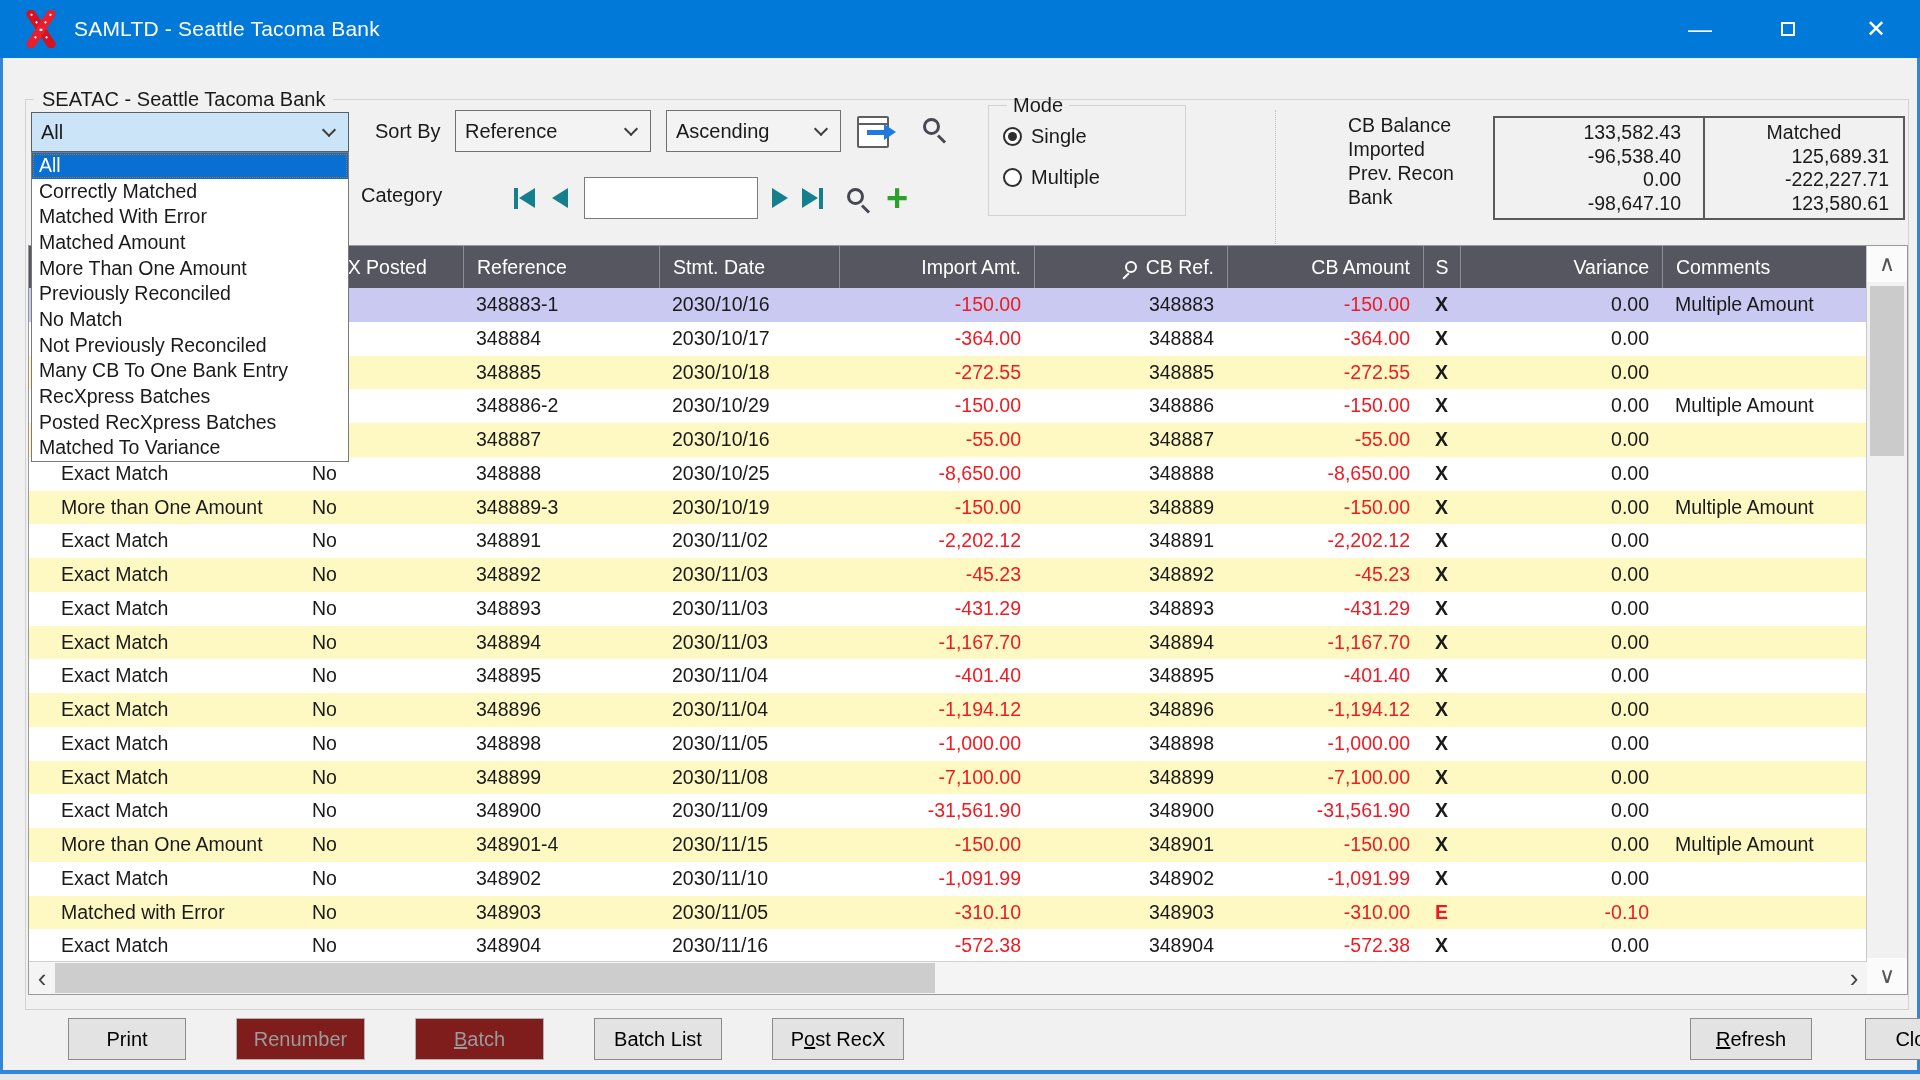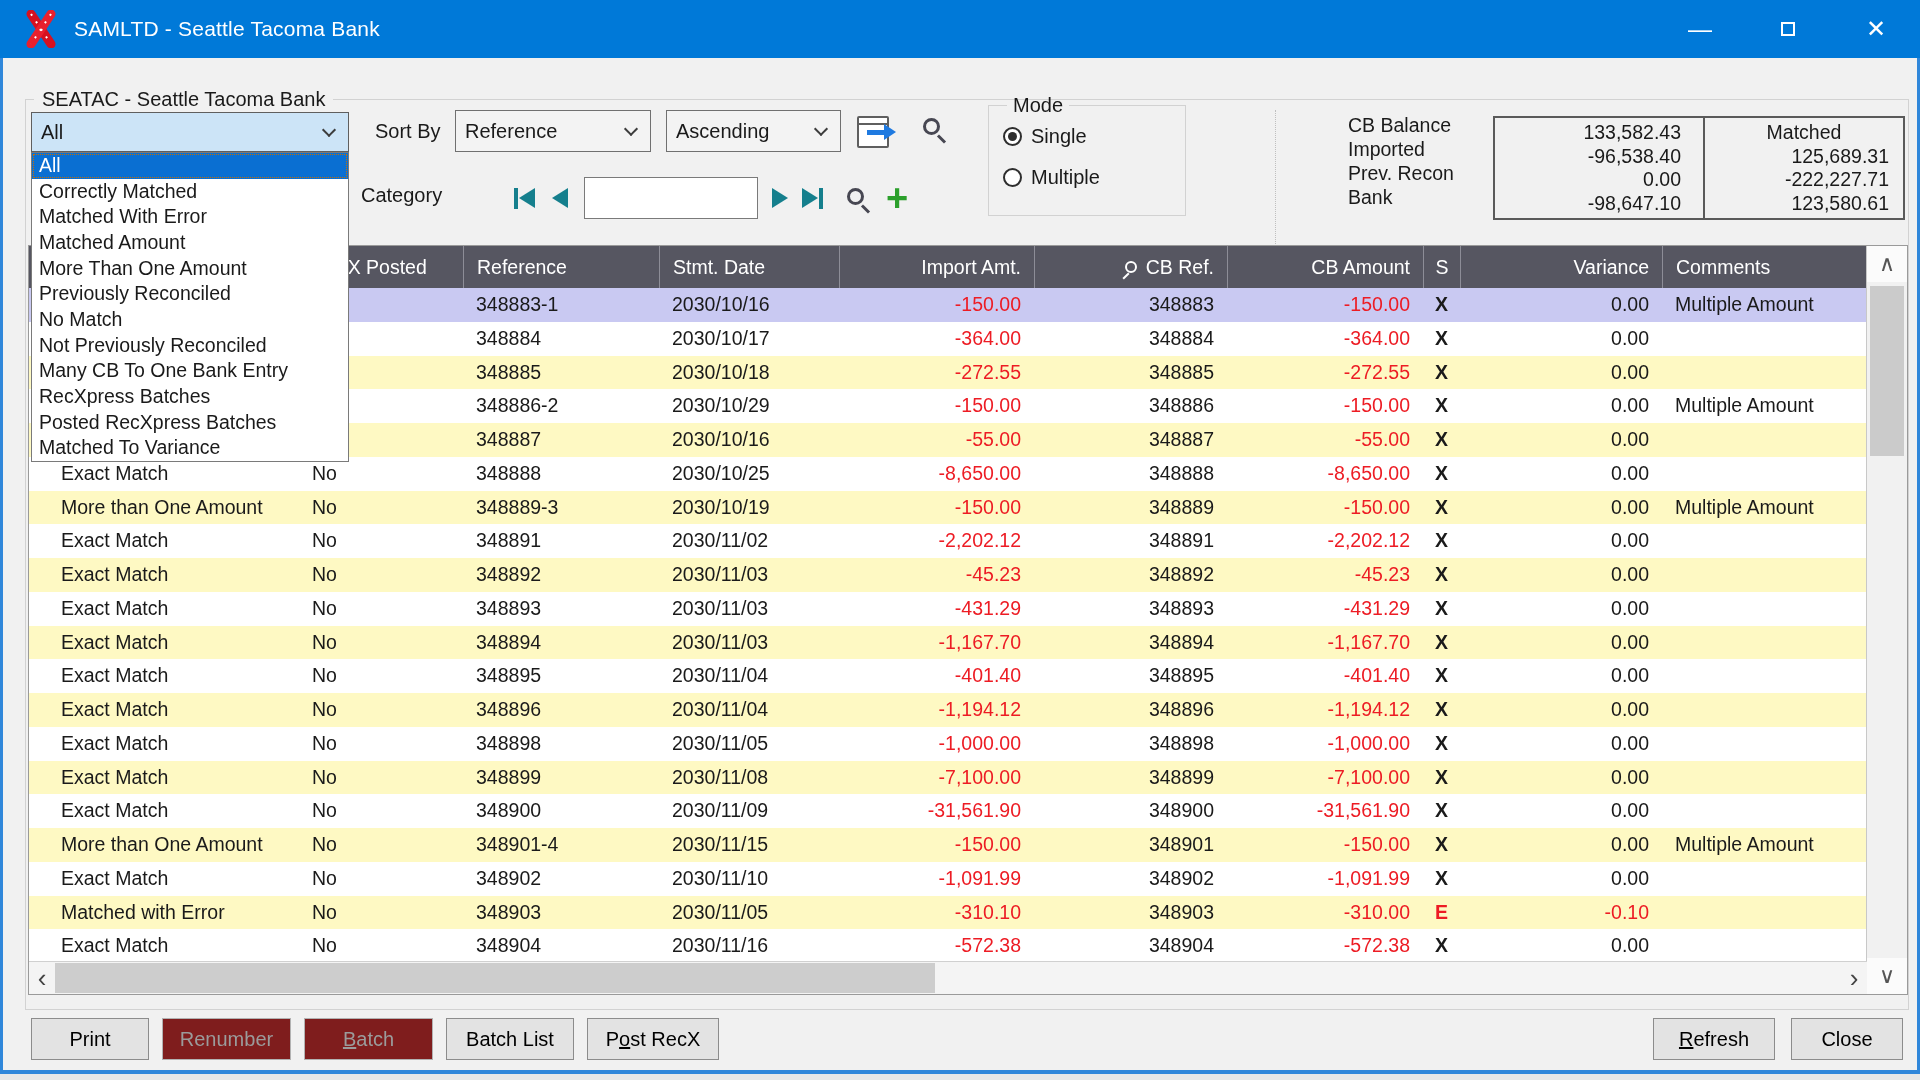--- a/index.html
+++ b/index.html
@@ -111,21 +111,21 @@
     border-top:1px solid #d0d0d0;}
   .hbtn{position:absolute;top:0;width:26px;height:32px;display:flex;align-items:center;
     justify-content:center;font-size:26px;color:#444;}
   .hbtn.right{right:0;}
   .hthumb{position:absolute;left:26px;top:1px;width:880px;height:30px;background:#cdcdcd;}
   
   .btnrow{position:absolute;top:960px;display:flex;gap:13px;}
   .btnrow.left{left:28px;}
   .btnrow.right{left:1650px;gap:16px;}
   .btn{height:42px;background:#e3e3e3;border:1px solid #8c8c8c;font-size:20px;
-    display:flex;align-items:center;justify-content:center;white-space:nowrap;font-family:inherit;}
+    display:flex;align-items:center;justify-content:center;white-space:nowrap;font-family:inherit;margin-left:37px;}
   .btn.disabled{color:#9b9b9b;background:#7f1d1d;border-color:#b2b2b2;}
   .btn u{text-decoration:underline;}
 </style>
 </head>
 <body>
 
 <div class="window">
 
   <div class="titlebar">
     <span class="app-icon">

